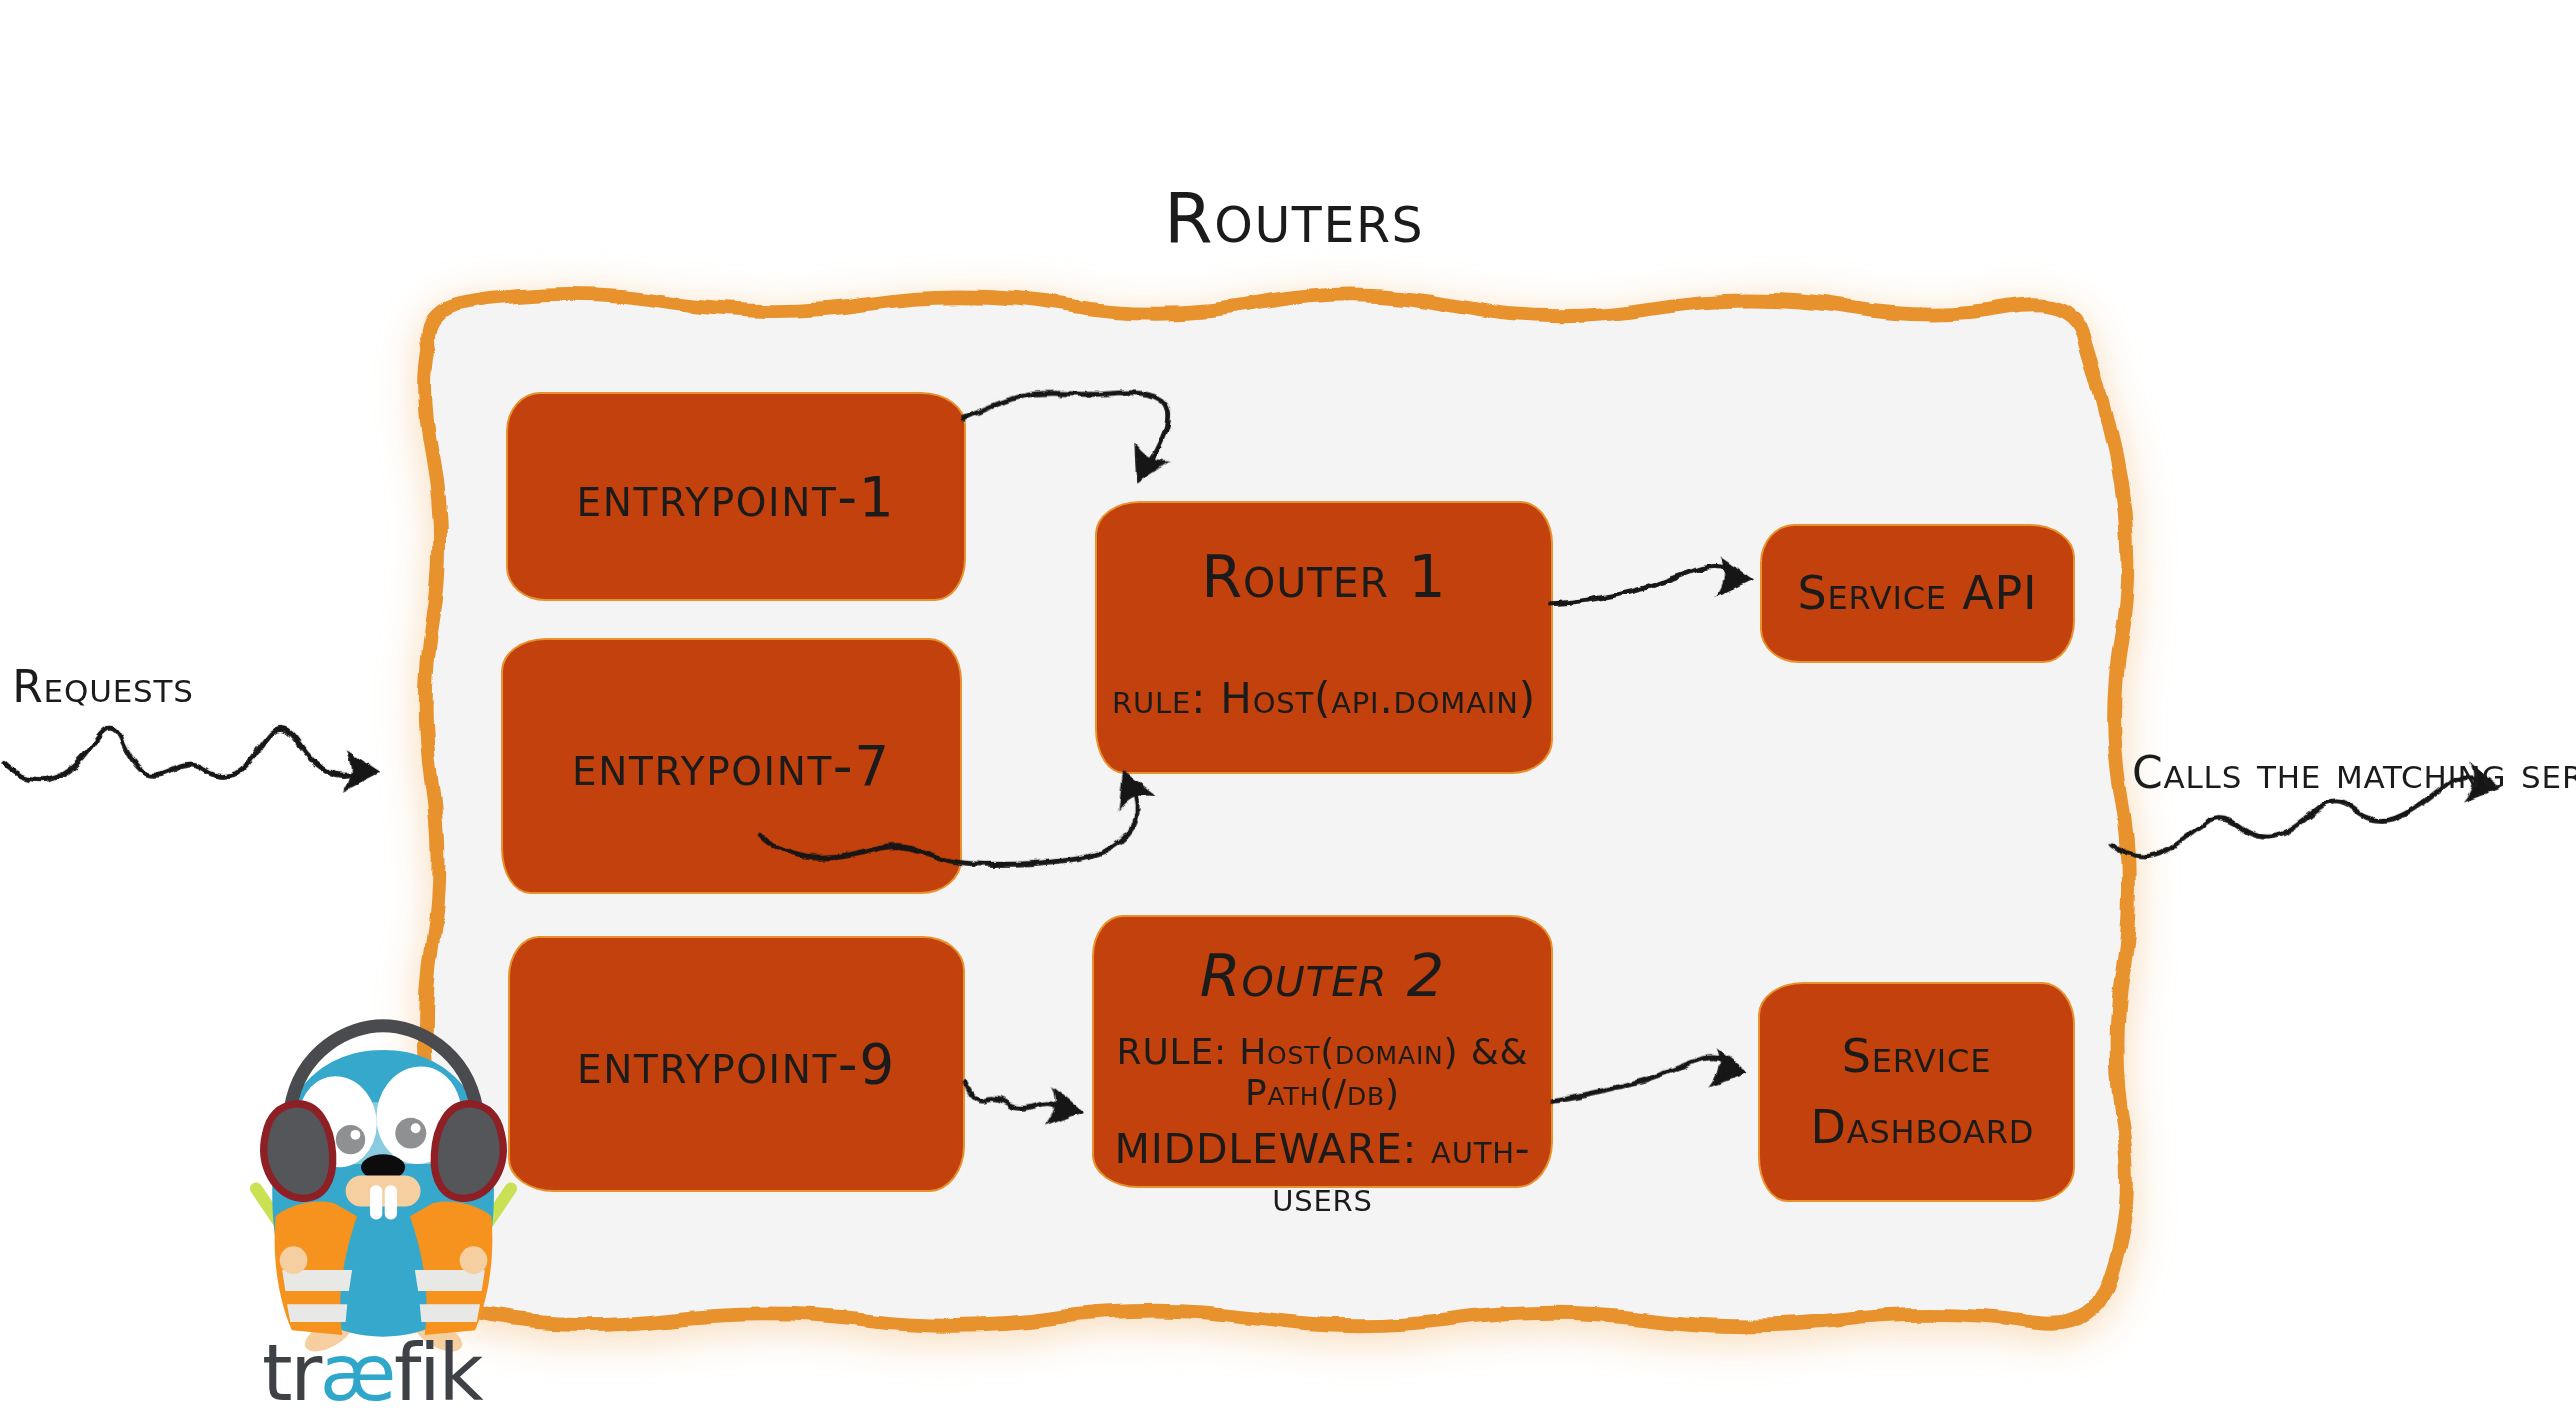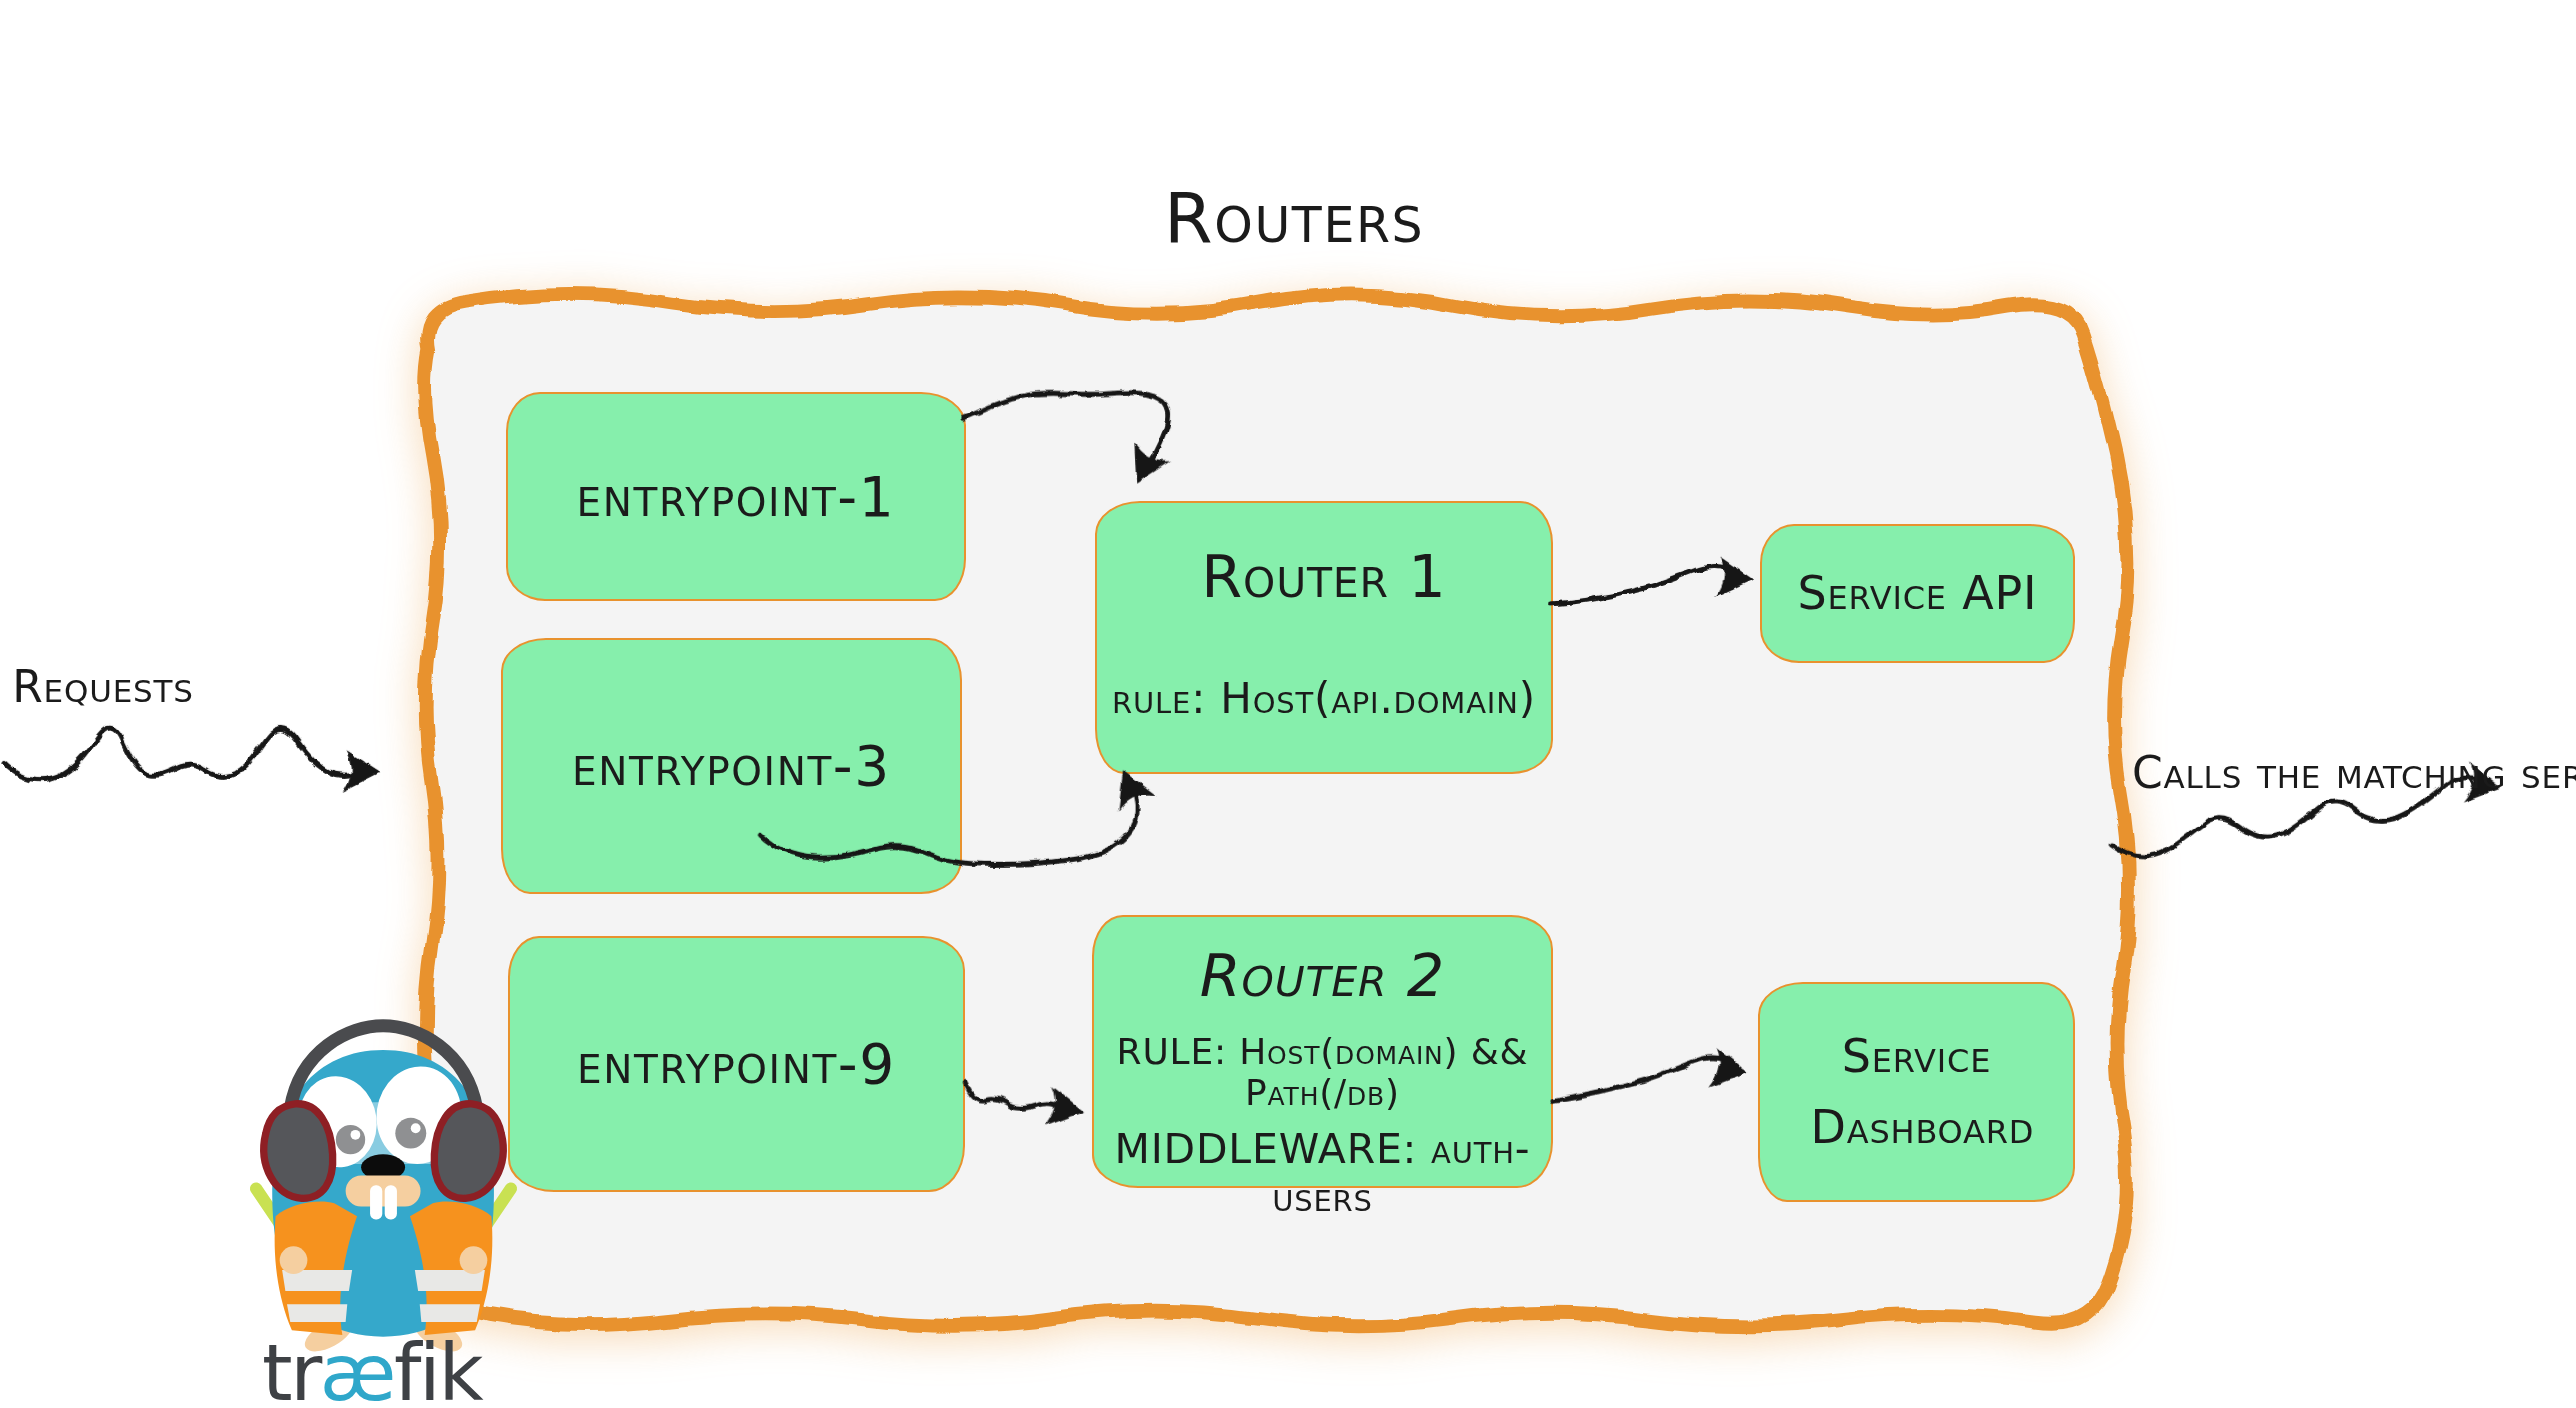--- a/index.html
+++ b/index.html
@@ -4,21 +4,21 @@
 <style>
   html,body{margin:0;padding:0;background:#ffffff;}
   body{
     width:2576px;height:1408px;position:relative;overflow:hidden;
     font-family:"DejaVu Sans",sans-serif;color:var(--ink,#1b1b1b);
   }
   .sc{font-variant:small-caps;}
 
   
   #bg-layer{position:absolute;inset:0;z-index:1;filter:drop-shadow(0 8.1px 21px rgba(233,150,50,.35));}
-  .node{position:absolute;z-index:2;background:#86efac;border:2.4px solid var(--accent,#e8922e);
+  .node{position:absolute;z-index:2;background:#c2410c;border:2.4px solid var(--accent,#e8922e);
         display:flex;align-items:center;justify-content:center;text-align:center;}
   #arrow-layer{position:absolute;inset:0;z-index:3;pointer-events:none;}
   .floating-label{position:absolute;z-index:4;white-space:nowrap;}
   #mascot{position:absolute;z-index:5;}
   #wordmark{position:absolute;z-index:5;font-size:78px;letter-spacing:-2.4px;color:var(--brand-dark,#3e4145);}
   #wordmark .ae{color:var(--brand-teal,#2fa7ca);}
 
   
   .r1{border-radius:34px 45px 31px 39px / 39px 33px 42px 34px;}
   .r2{border-radius:45px 33px 41px 29px / 33px 42px 34px 45px;}
@@ -56,21 +56,21 @@
        Q 545,1060 530,960 Q 515,860 532,760 Q 548,660 530,560 Q 515,480 525,430 Z" fill="#f4f4f4" stroke="#e8922e" stroke-width="17" stroke-linejoin="round"></path>
 </svg>
 
 <div id="diagram-title" class="floating-label sc" style="left:1164px;top:177px;">Routers</div>
 
 <div class="node r1" style="left:506px;top:392px;width:456px;height:205px;">
   <span class="ep-label sc">entrypoint-1</span>
 </div>
 
 <div class="node r2" style="left:501px;top:638px;width:457px;height:252px;">
-  <span class="ep-label sc">entrypoint-3</span>
+  <span class="ep-label sc">entrypoint-7</span>
 </div>
 
 <div class="node r3" style="left:508px;top:936px;width:453px;height:252px;">
   <span class="ep-label sc">entrypoint-9</span>
 </div>
 
 <div class="node r2 router-box" style="left:1095px;top:501px;width:454px;height:269px;padding-top:0;">
   <span class="router-title sc" style="margin-top:39px;">Router 1</span>
   <span class="router-rule sc" style="margin-top:63px;">rule: Host(api.domain)</span>
 </div>

